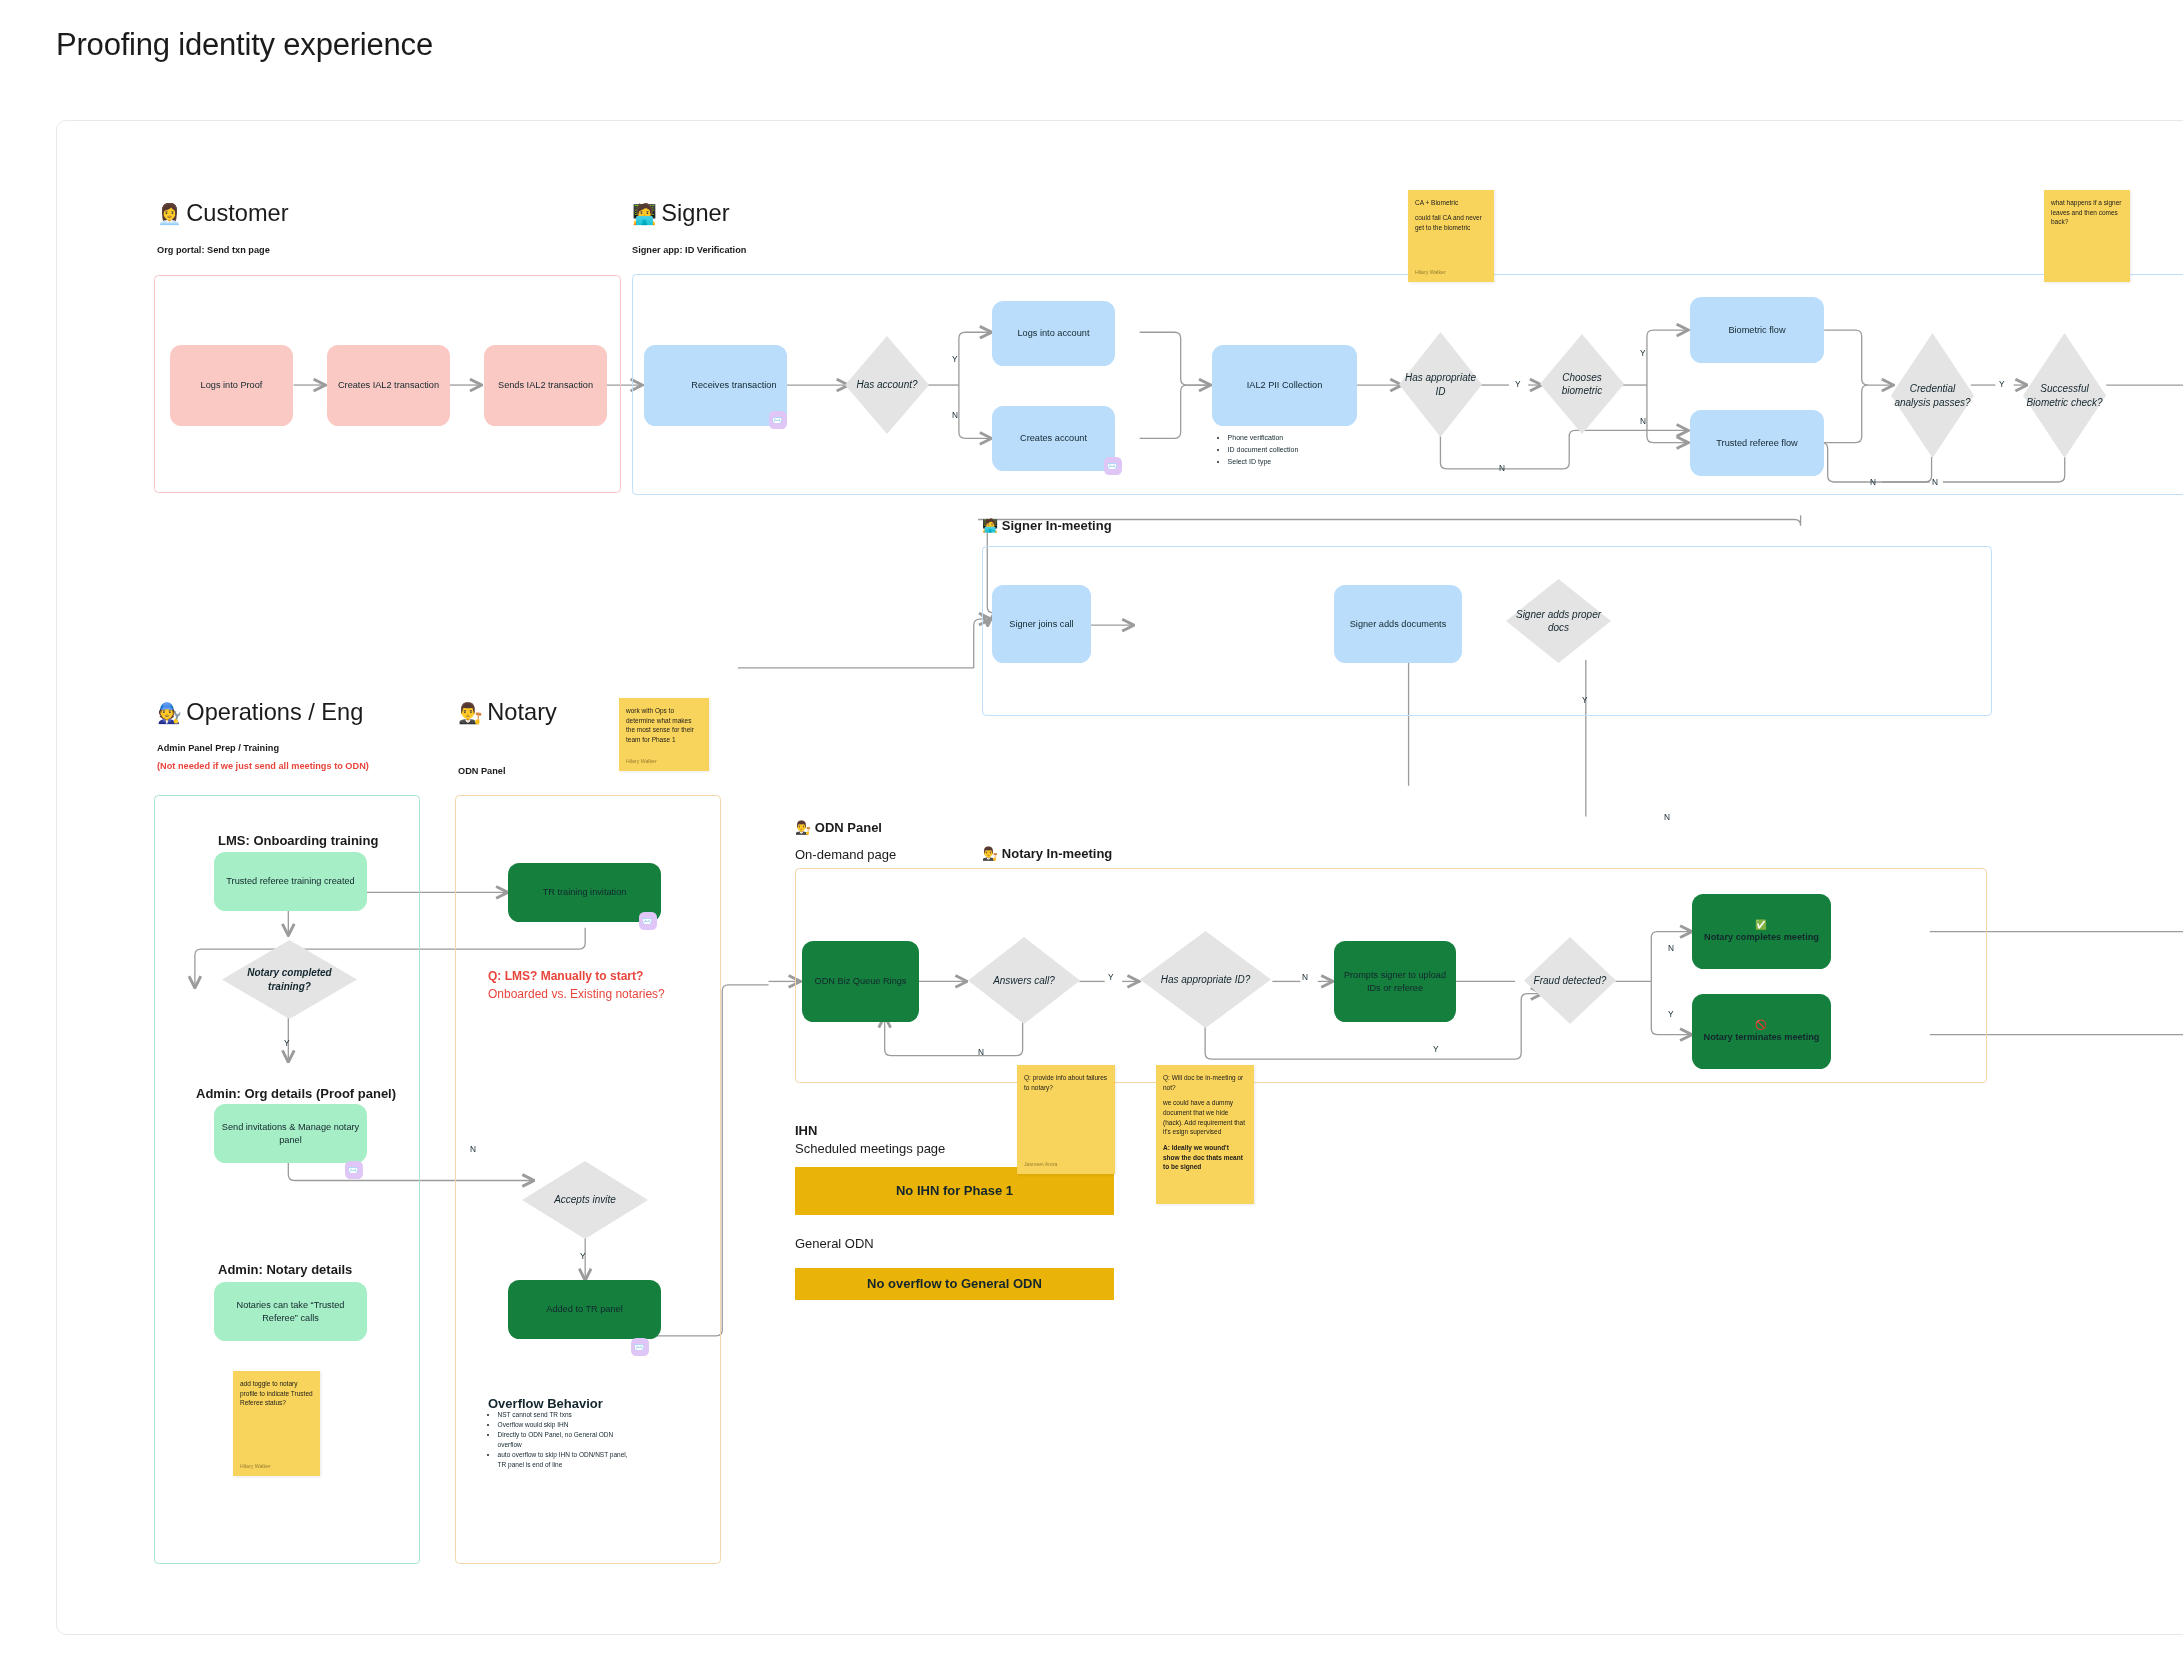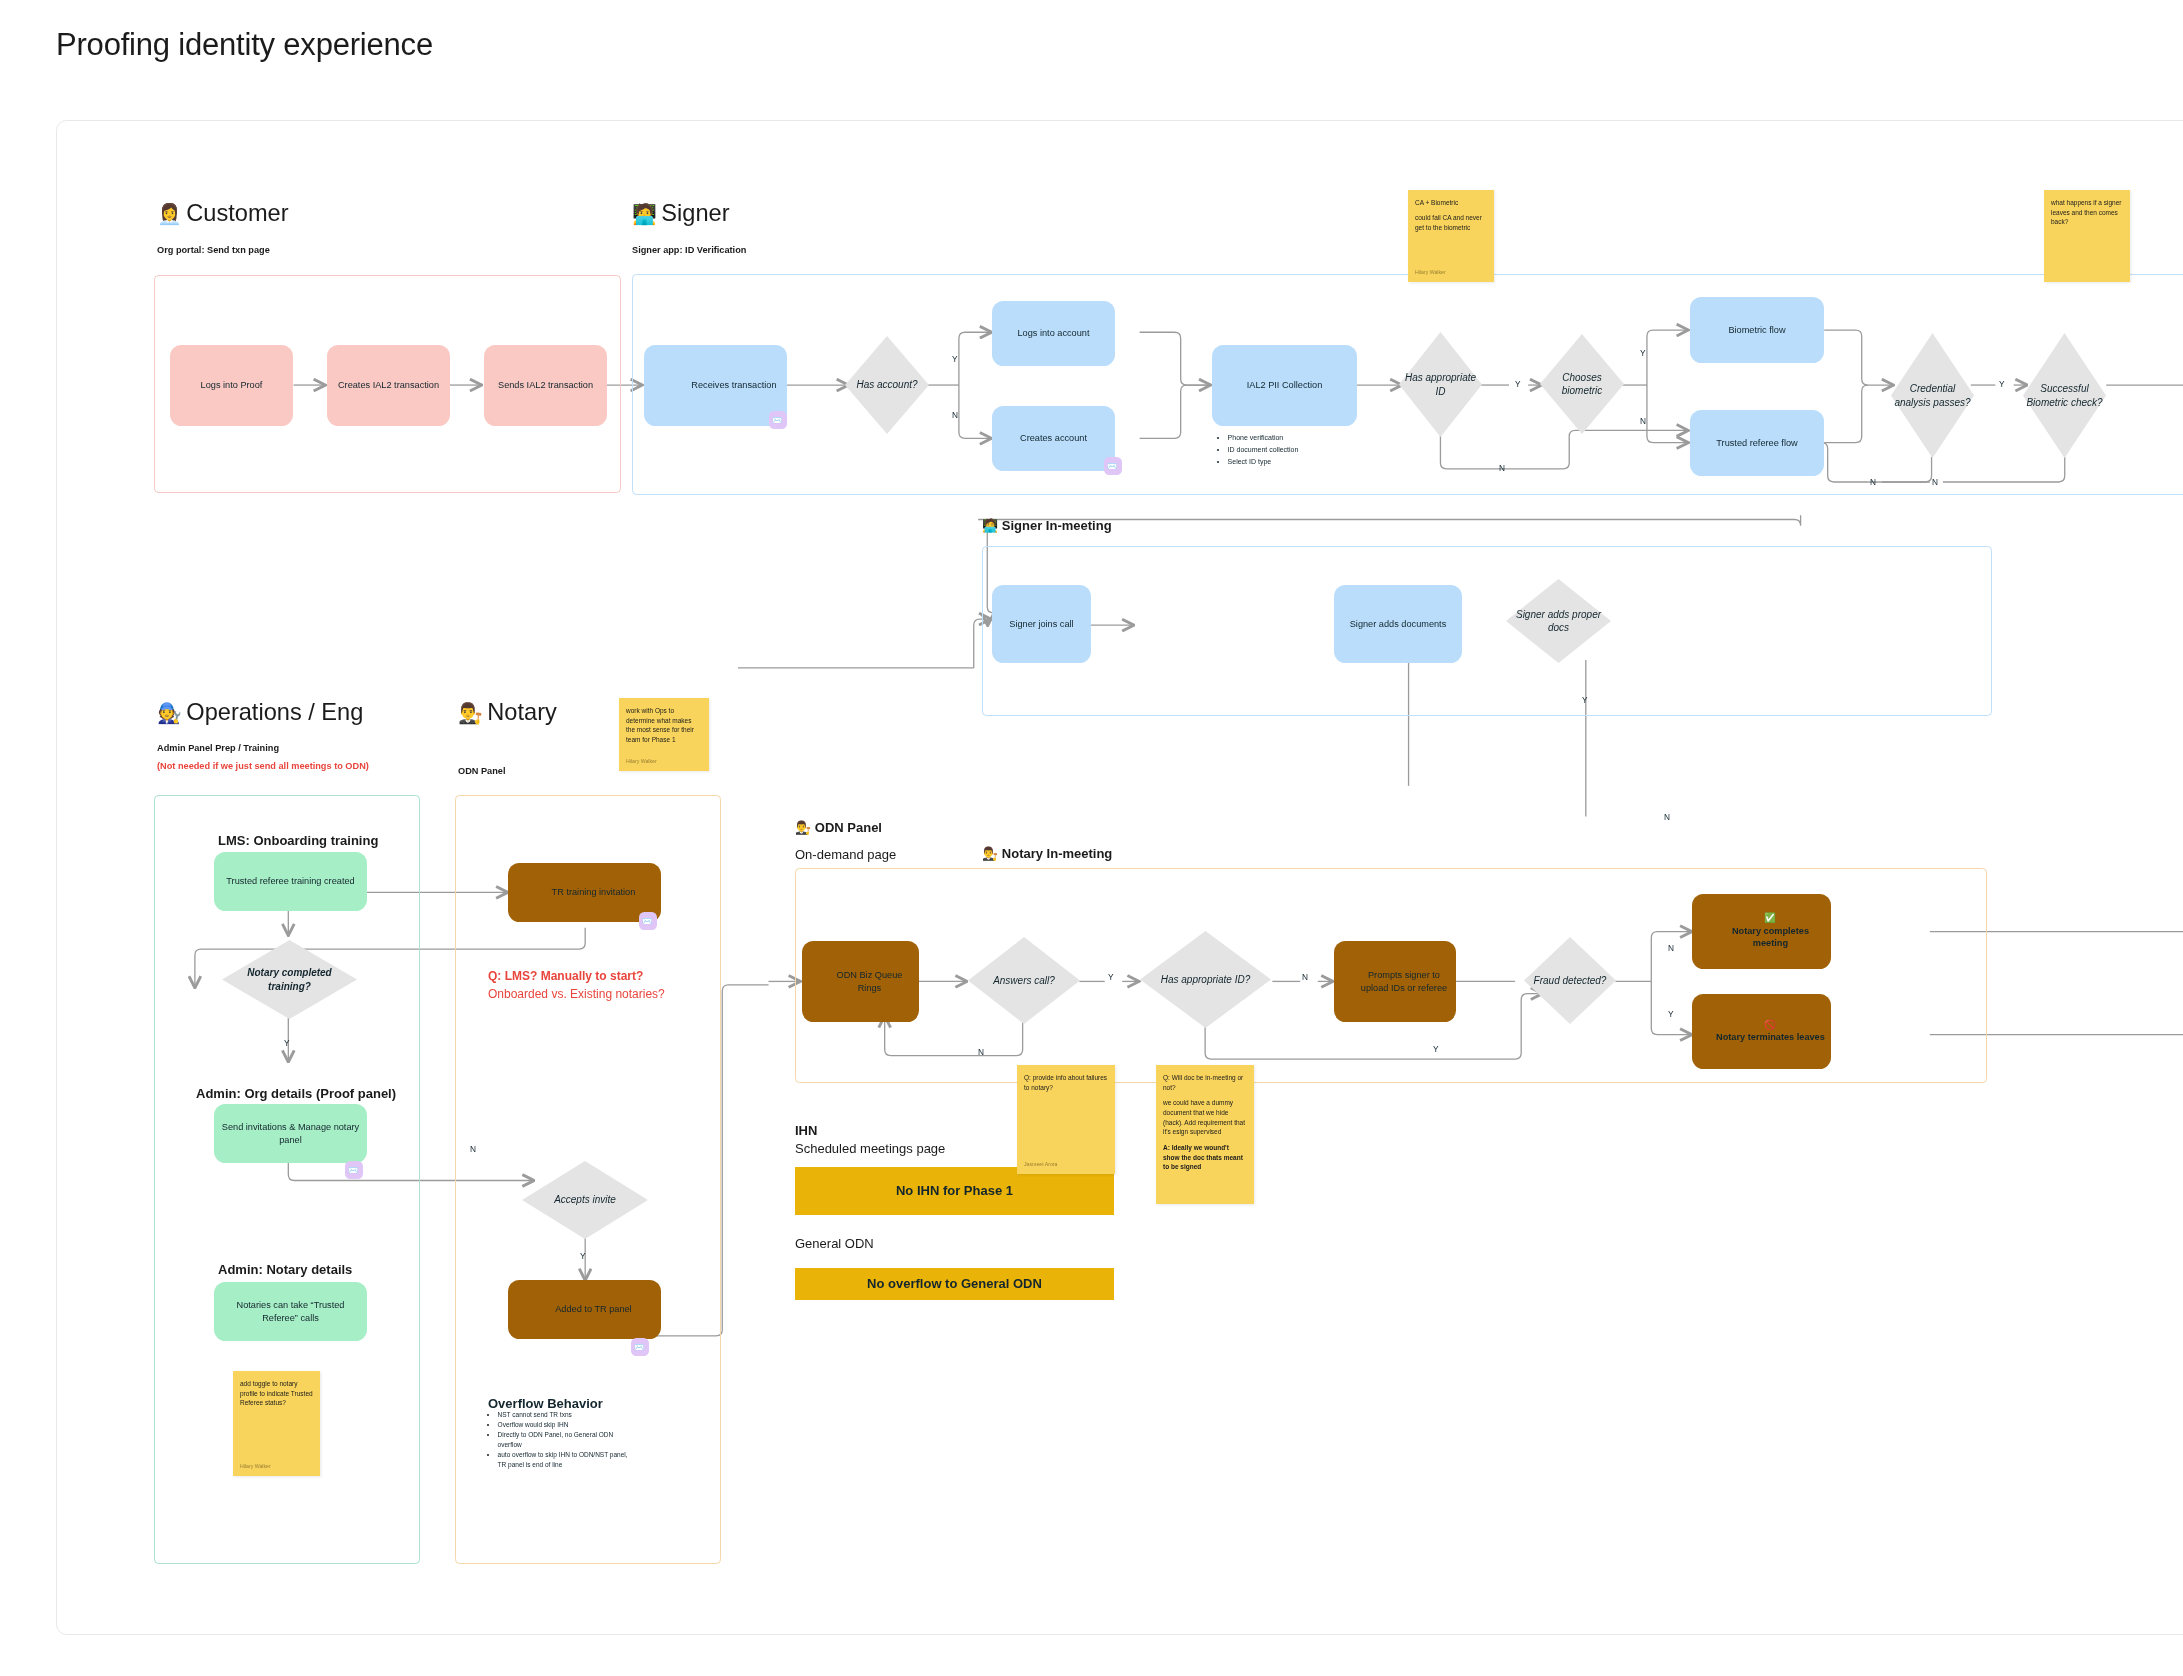--- a/index.html
+++ b/index.html
@@ -49,21 +49,21 @@
 
   
   .node {
     position:absolute; display:flex; align-items:center; justify-content:center;
     flex-direction:column; text-align:center; border-radius:11.4px;
     font-size:9.2px; line-height:1.35; padding:3.5px 6.1px; color:#13262e;
   }
   .n-red    { background:#fac9c3; }
   .n-blue   { background:#b9ddfb; }
   .n-green  { background:#a6eec6; }
-  .n-orange { background:#a16207;padding-left:24px; }
+  .n-orange { background:#15803d; }
   .n-pink-flat { background:#eab308; border-radius:0; font-weight:700; }
   .node.bold { font-weight:700; }
   .node .nicon { font-size:9.6px; line-height:1; margin-bottom:1.7px; }
 
   
   .diamond { position:absolute; }
   .diamond .dshape {
     position:absolute; inset:0; background:#e4e4e4;
     clip-path:polygon(50% 0%, 100% 50%, 50% 100%, 0% 50%);
   }
@@ -290,21 +290,21 @@
   <div class="badge purple" style="left:631px; top:1338px;">✉️</div>
 
   <div class="node n-orange" style="left:802px; top:941px; width:117px; height:81px;">ODN Biz Queue Rings</div>
   <div class="node n-orange" style="left:1334px; top:941px; width:122px; height:81px;">Prompts signer to upload IDs or referee</div>
   <div class="node n-orange bold" style="left:1692px; top:894px; width:139px; height:75px;">
     <span class="nicon">✅</span>
     <span>Notary completes meeting</span>
   </div>
   <div class="node n-orange bold" style="left:1692px; top:994px; width:139px; height:75px;">
     <span class="nicon">🚫</span>
-    <span>Notary terminates leaves</span>
+    <span>Notary terminates meeting</span>
   </div>
 
   <div class="node n-pink-flat" style="left:795px; top:1167px; width:319px; height:48px; font-size:13px;">No IHN for Phase 1</div>
   <div class="node n-pink-flat" style="left:795px; top:1268px; width:319px; height:32px; font-size:13px;">No overflow to General ODN</div>
 </div>
 
 <div class="layer">
   <div class="diamond" style="left:845px; top:336px; width:84px; height:98px;">
     <div class="dshape"></div>
     <div class="dlabel">Has account?</div>

